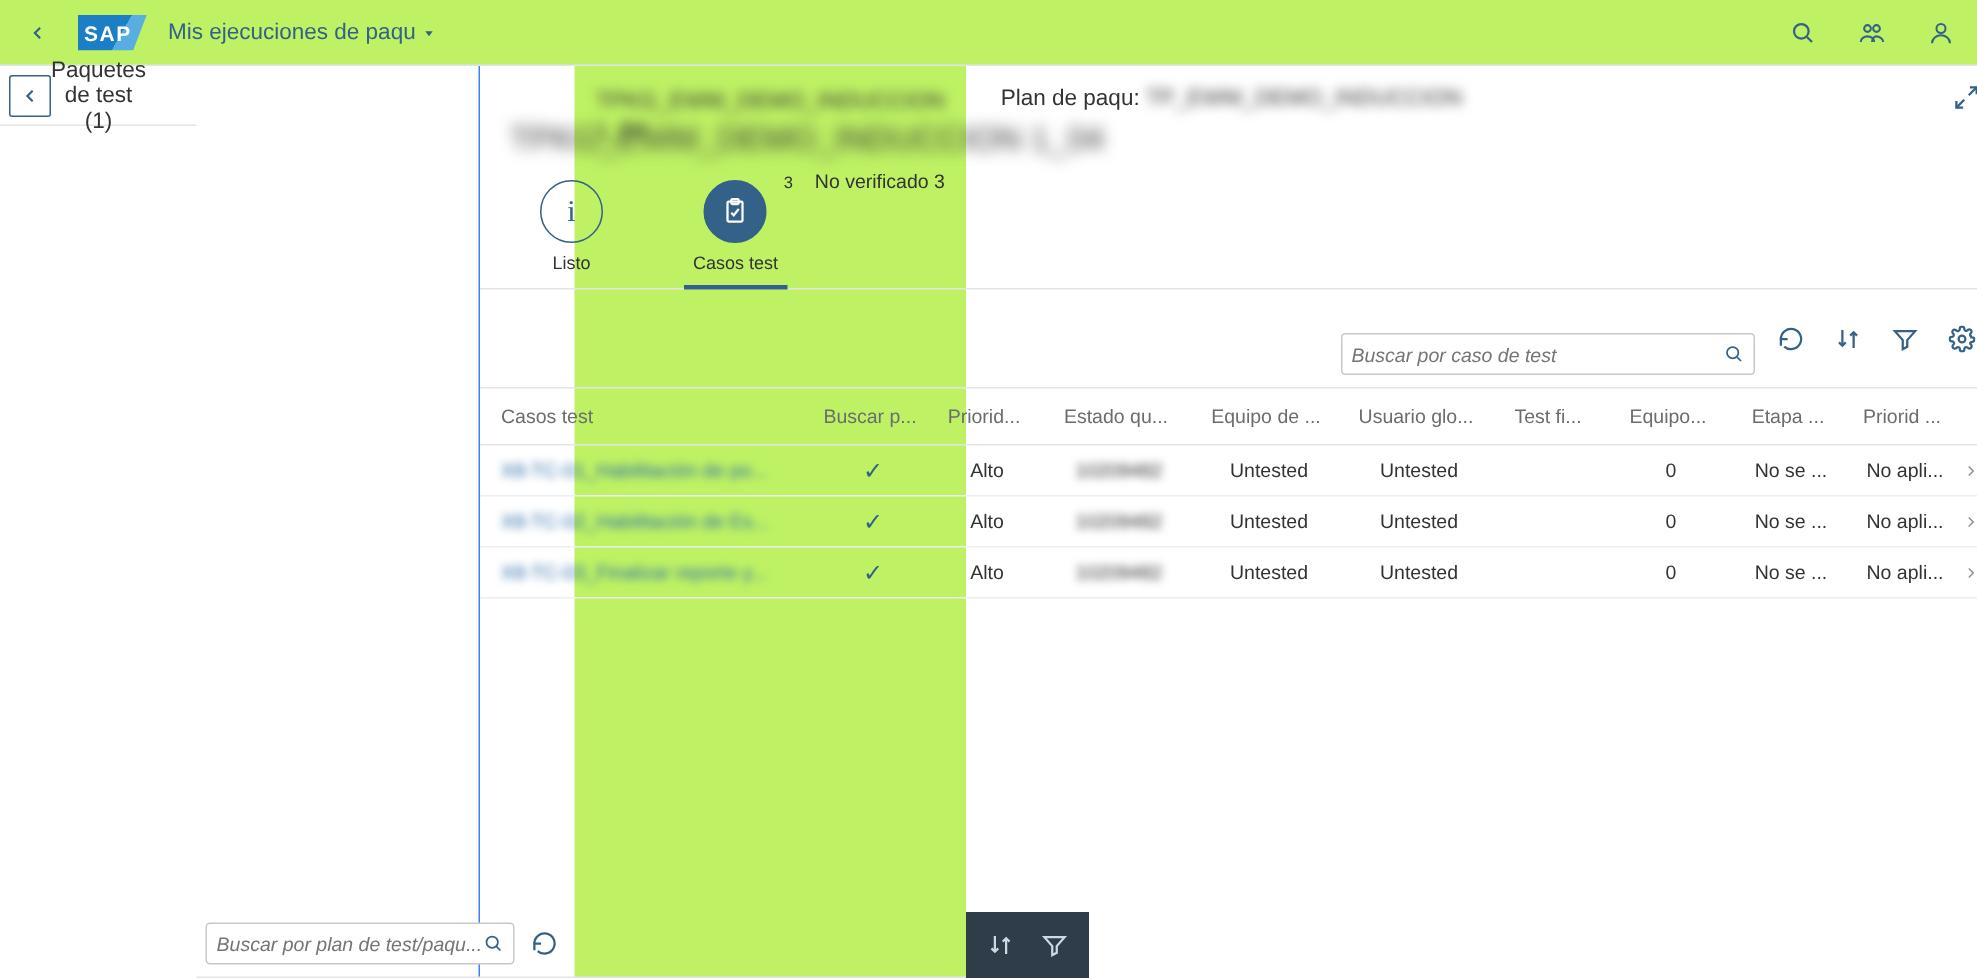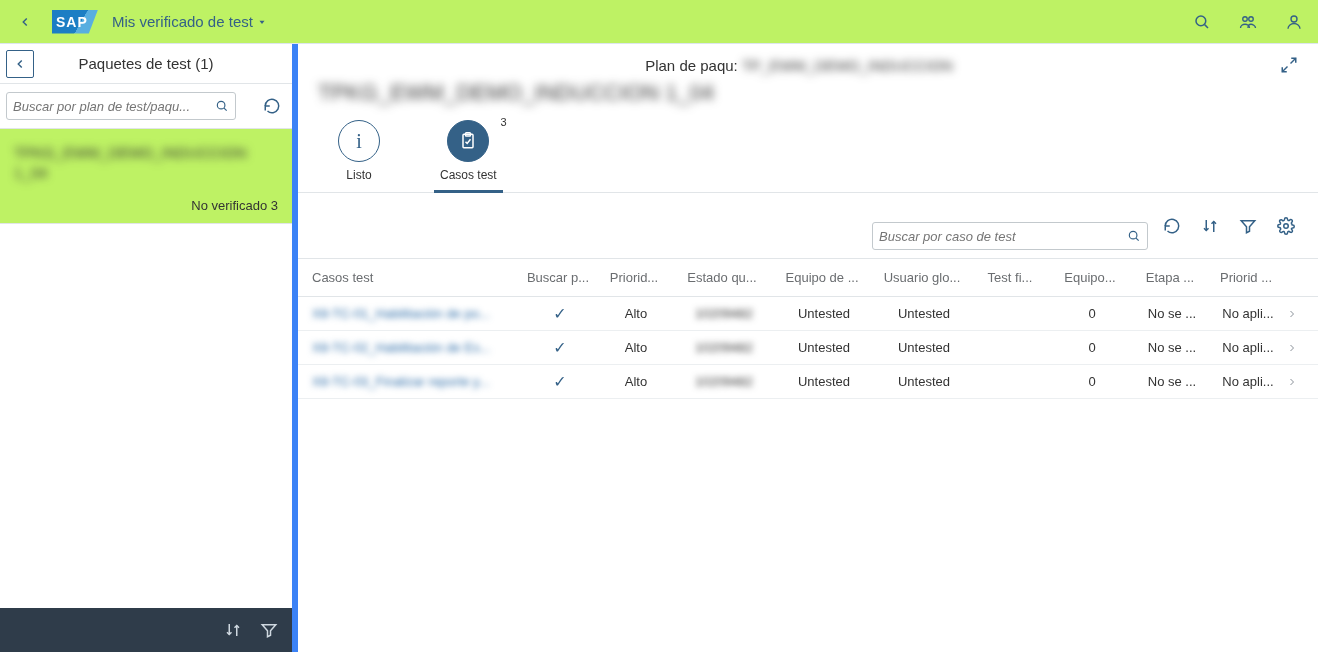--- a/index.html
+++ b/index.html
@@ -10,25 +10,25 @@
   .shell-left { display: flex; align-items: center; gap: 14px; }
   .back-btn { width: 26px; height: 26px; display: flex; align-items: center; justify-content: center; color: #346187; cursor: pointer; }
   .sap-logo { width: 46px; height: 24px; background: linear-gradient(120deg,#1c7ec4 0%, #1c7ec4 60%, #58aee0 60.1%,#58aee0 100%); color: #fff; font-weight: bold; font-size: 14px; padding: 0 4px; display: flex; align-items: center; clip-path: polygon(0 0, 100% 0, 80% 100%, 0 100%); letter-spacing: 1px; }
   .app-title { color: #346187; font-size: 15px; display: flex; align-items: center; gap: 4px; }
   .shell-right { margin-left: auto; display: flex; gap: 22px; color: #346187; }
   .shell-right .icon-btn { width: 24px; height: 24px; display:flex;align-items:center;justify-content:center; cursor:pointer; }
   
   .content { display: flex; height: calc(652px - 44px); }
   
   
-  .master { width: 320px; border-right: 6px solid #3b82f6; display: flex; flex-direction: column; position: relative; }
+  .master { width: 320px; border-right: 1px solid #3b82f6; display: flex; flex-direction: row; position: relative; }
   .master-header { display: flex; align-items: center; height: 40px; border-bottom: 1px solid #e1e5e8; }
   .nav-back { width: 28px; height: 28px; border: 1px solid #346187; border-radius: 2px; margin-left: 6px; display:flex;align-items:center;justify-content:center; color:#346187; cursor:pointer; }
   .master-title { flex:1; text-align:center; font-size: 15px; color:#333; }
-  .master-search-row { display:flex; align-items:flex-start; padding: 8px 6px; gap:22px; border-bottom:1px solid #e1e5e8; }
+  .master-search-row { display:flex; align-items:flex-end; padding: 8px 6px; gap:6px; border-bottom:1px solid #e1e5e8; }
   .search-field { flex:1; height:28px; border:1px solid #c3c9cd; border-radius:3px; display:flex; align-items:center; padding:0 6px; background:#fff;}
   .search-field input { flex:1; border:none; outline:none; font-style:italic; color:#6a6d70; font-size:13px; background:transparent; }
   .search-field .s-icon { color:#346187; }
   .refresh-btn { color:#346187; width:28px; height:28px; display:flex;align-items:center;justify-content:center; cursor:pointer; }
   .list-item { padding: 14px 14px 10px 14px; border-bottom: 1px solid #e1e5e8; background:#bef264; }
   .list-item .li-title {  filter: blur(4px); color:#333; font-size:15px; line-height:1.3; user-select:none; }
   .list-item .li-status { text-align:right; color:#333; margin-top:16px; font-size:13px; }
   .master-footer { margin-top:auto; height:44px; background:#2f3c4a; display:flex; align-items:center; justify-content:flex-end; gap:18px; padding:0 14px; color:#cfd8e0; }
   .master-footer .icon-btn { cursor:pointer; }
   
@@ -71,21 +71,21 @@
 
 <div class="shell-bar">
   <div class="shell-left">
     <div class="back-btn">
       <svg width="14" height="14" viewBox="0 0 24 24" fill="none" stroke="currentColor" stroke-width="2.5">
           <polyline points="15 18 9 12 15 6"></polyline>
         </svg>
     </div>
     <div class="sap-logo">SAP</div>
     <div class="app-title">
-      <span>Mis verificado de test</span>
+      <span>Mis ejecuciones de paqu</span>
       <svg width="10" height="10" viewBox="0 0 24 24" fill="currentColor">
           <polygon points="6 9 18 9 12 17"></polygon>
         </svg>
     </div>
   </div>
   <div class="shell-right">
     <div class="icon-btn">
       <svg width="18" height="18" viewBox="0 0 24 24" fill="none" stroke="currentColor" stroke-width="2">
           <circle cx="10.5" cy="10.5" r="6.5"></circle>
           <line x1="20" y1="20" x2="15.5" y2="15.5"></line>

